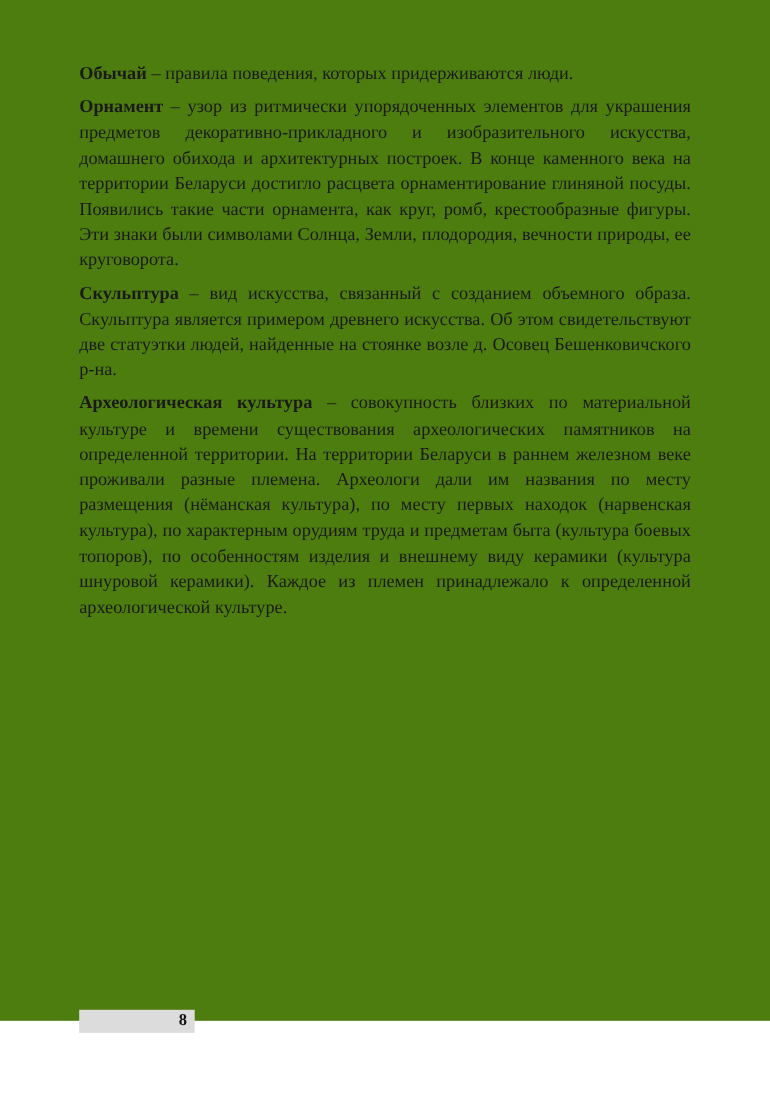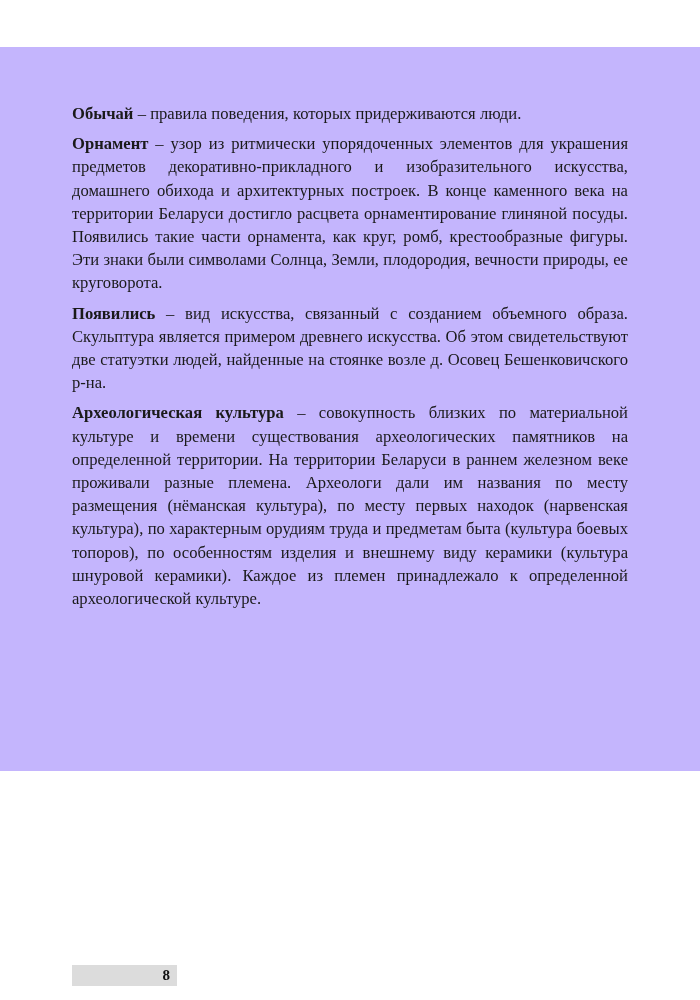--- a/index.html
+++ b/index.html
@@ -12,24 +12,23 @@
     height: 1000px;
     background: #ffffff;
     font-family: "Liberation Serif", "DejaVu Serif", serif;
     color: #1a1a1a;
     overflow: hidden;
   }
 
   .page {
     position: relative;
     width: 700px;
-    height: 724px;
-    background: #c4b5fd;
+    height: 928px;
+    background: #4d7c0f;
     box-sizing: border-box;
-    margin-top: 47px;
   }
 
   .content {
     position: absolute;
     left: 72px;
     top: 55px;
     width: 556px;
   }
 
   .para {
@@ -79,21 +78,21 @@
 <body>
 
 <div class="page">
 
   <div class="content">
 
     <p class="para"><span class="term">Обычай</span><span> – </span><span>правила поведения, которых придерживаются люди.</span></p>
 
     <p class="para"><span class="term">Орнамент</span><span> – </span><span>узор из ритмически упорядоченных элементов для украшения предметов декоративно-прикладного и изобразительного искусства, домашнего обихода и архитектурных построек. В конце каменного века на территории Беларуси достигло расцвета орнаментирование глиняной посуды. Появились такие части орнамента, как круг, ромб, крестообразные фигуры. Эти знаки были символами Солнца, Земли, плодородия, вечности природы, ее круговорота.</span></p>
 
-    <p class="para"><span class="term">Появились</span><span> – </span><span>вид искусства, связанный с созданием объемного образа. Скульптура является примером древнего искусства. Об этом свидетельствуют две статуэтки людей, найденные на стоянке возле д. Осовец Бешенковичского р-на.</span></p>
+    <p class="para"><span class="term">Скульптура</span><span> – </span><span>вид искусства, связанный с созданием объемного образа. Скульптура является примером древнего искусства. Об этом свидетельствуют две статуэтки людей, найденные на стоянке возле д. Осовец Бешенковичского р-на.</span></p>
 
     <p class="para"><span class="term">Археологическая культура</span><span> – </span><span>совокупность близких по материальной культуре и времени существования археологических памятников на определенной территории. На территории Беларуси в раннем железном веке проживали разные племена. Археологи дали им названия по месту размещения (нёманская культура), по месту первых находок (нарвенская культура), по характерным орудиям труда и предметам быта (культура боевых топоров), по особенностям изделия и внешнему виду керамики (культура шнуровой керамики). Каждое из племен принадлежало к определенной археологической культуре.</span></p>
 
   </div>
 
   <div class="footer">
     <span class="page-number">8</span>
   </div>
 
 </div>

